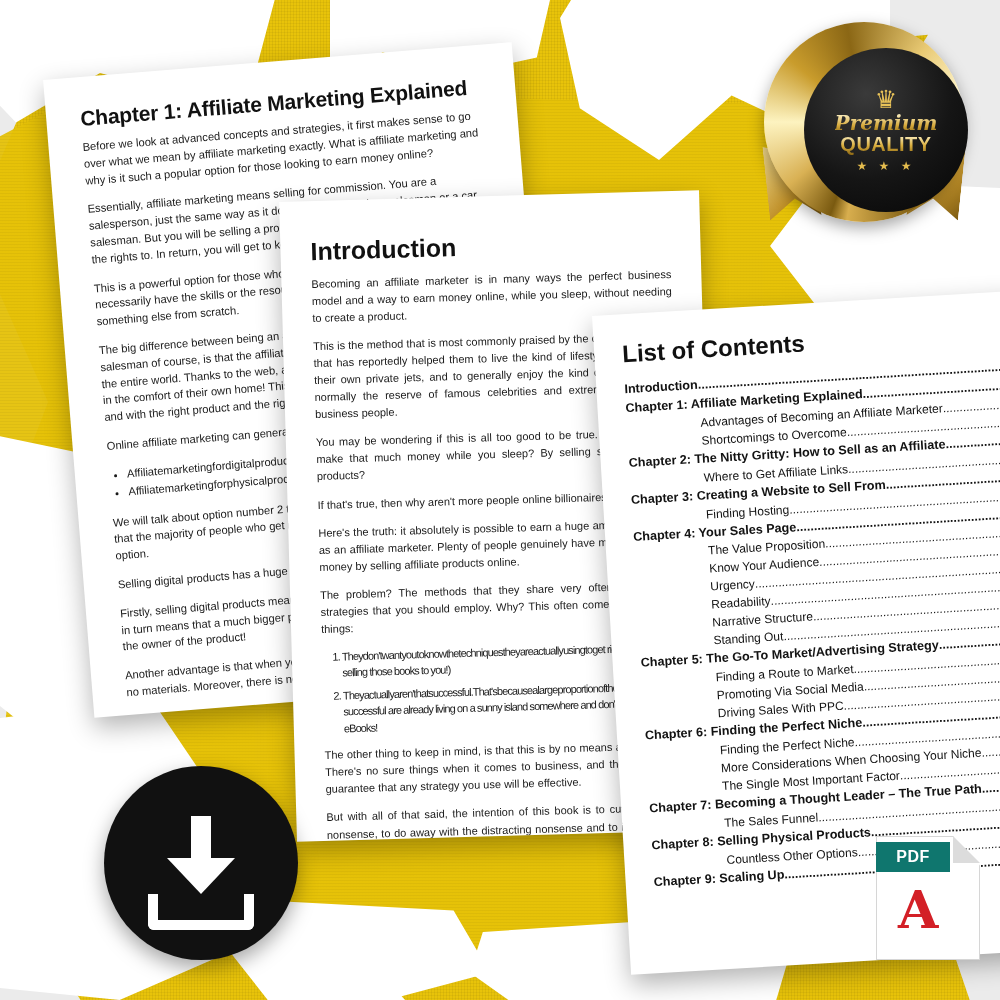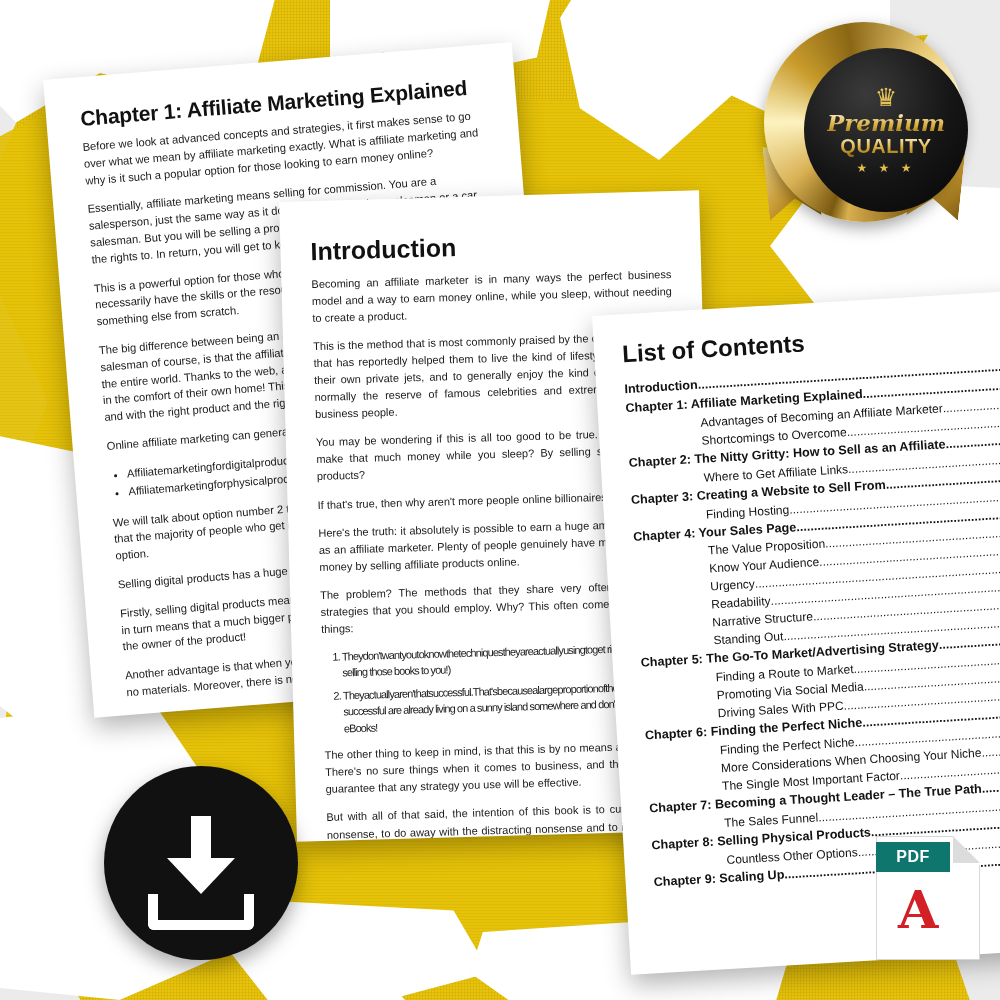--- a/index.html
+++ b/index.html
@@ -109,21 +109,21 @@
         #7d5c12 310deg, #d8ae4e 350deg, #7a5a10 360deg);
     box-shadow:0 6px 16px rgba(0,0,0,0.35);
   }
   .badge-inner {
     position:absolute; left:40px; top:26px; width:164px; height:164px; border-radius:50%;
     background:radial-gradient(circle at 38% 28%, #3a3a3a 0%, #151515 55%, #050505 100%);
     display:flex; flex-direction:column; align-items:center; justify-content:center;
   }
   .crown { font-size:25px; line-height:1; color:#e8c258; margin-bottom:1px; }
   .badge-premium {
-    font-family:"DejaVu Serif", serif; font-style:italic; font-size:23px; font-weight:bold;
+    font-family:"DejaVu Serif", serif; font-style:italic; font-size:20px; font-weight:bold;
     background:linear-gradient(#fff6cf, #d6a93a 60%, #8e6a15);
     -webkit-background-clip:text; background-clip:text; color:transparent;
     line-height:1.05;
   }
   .badge-quality {
     font-size:20px; font-weight:bold; letter-spacing:0.5px;
     background:linear-gradient(#fff6cf, #d9ae3e 55%, #8b6714);
     -webkit-background-clip:text; background-clip:text; color:transparent;
     line-height:1.05;
   }

